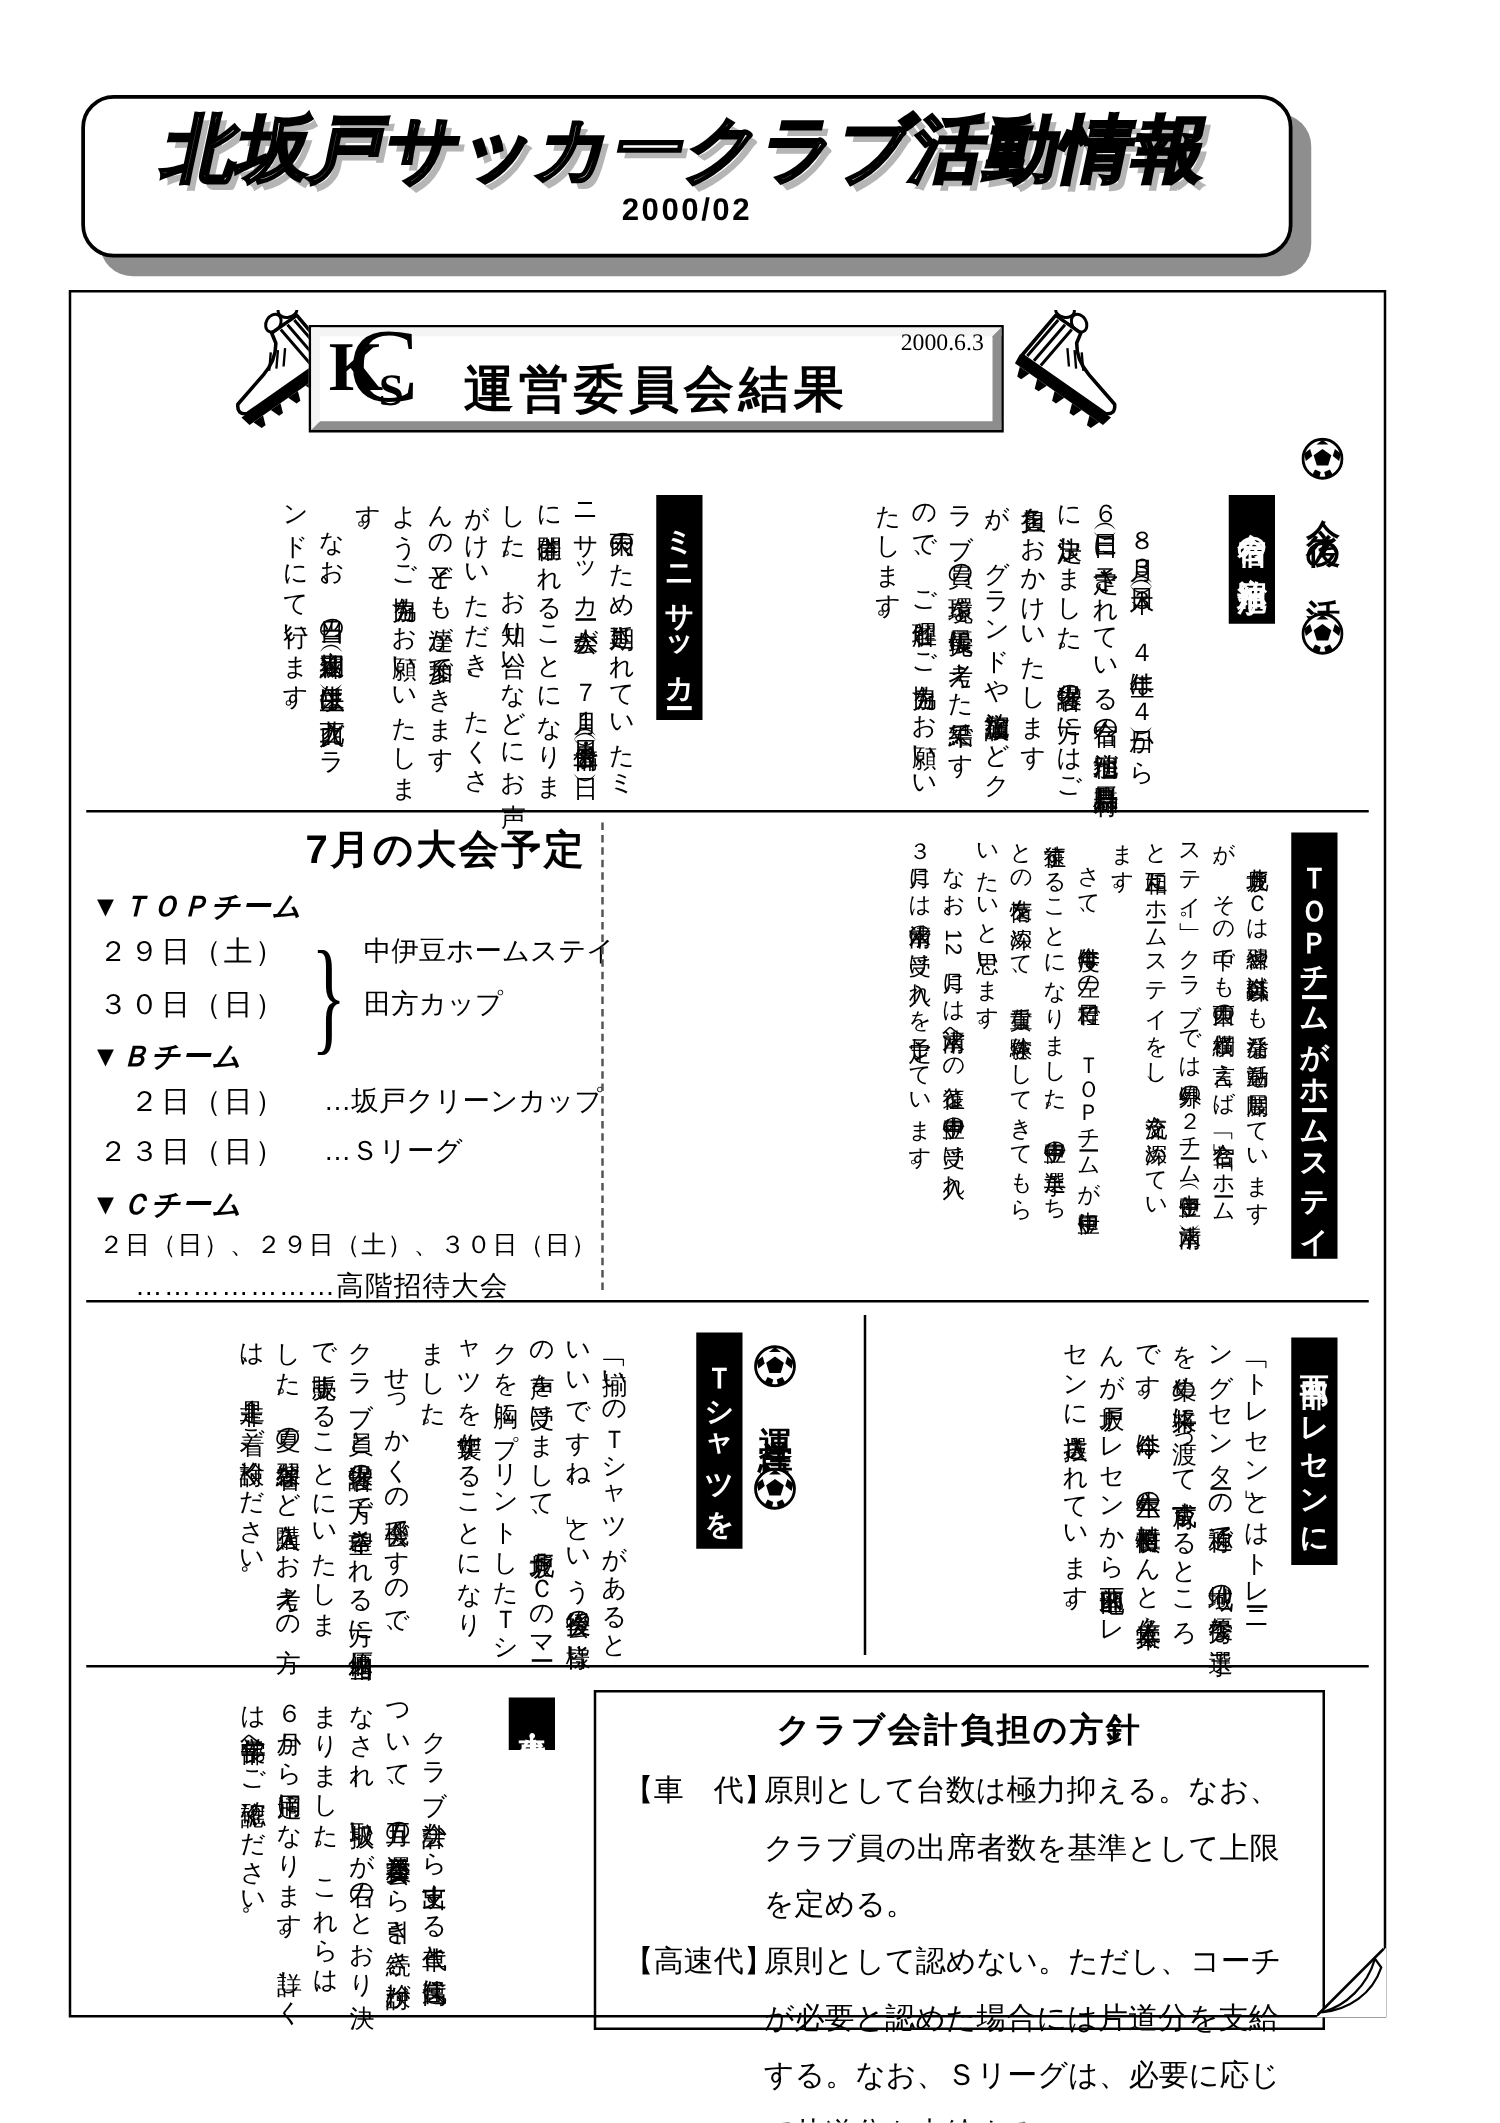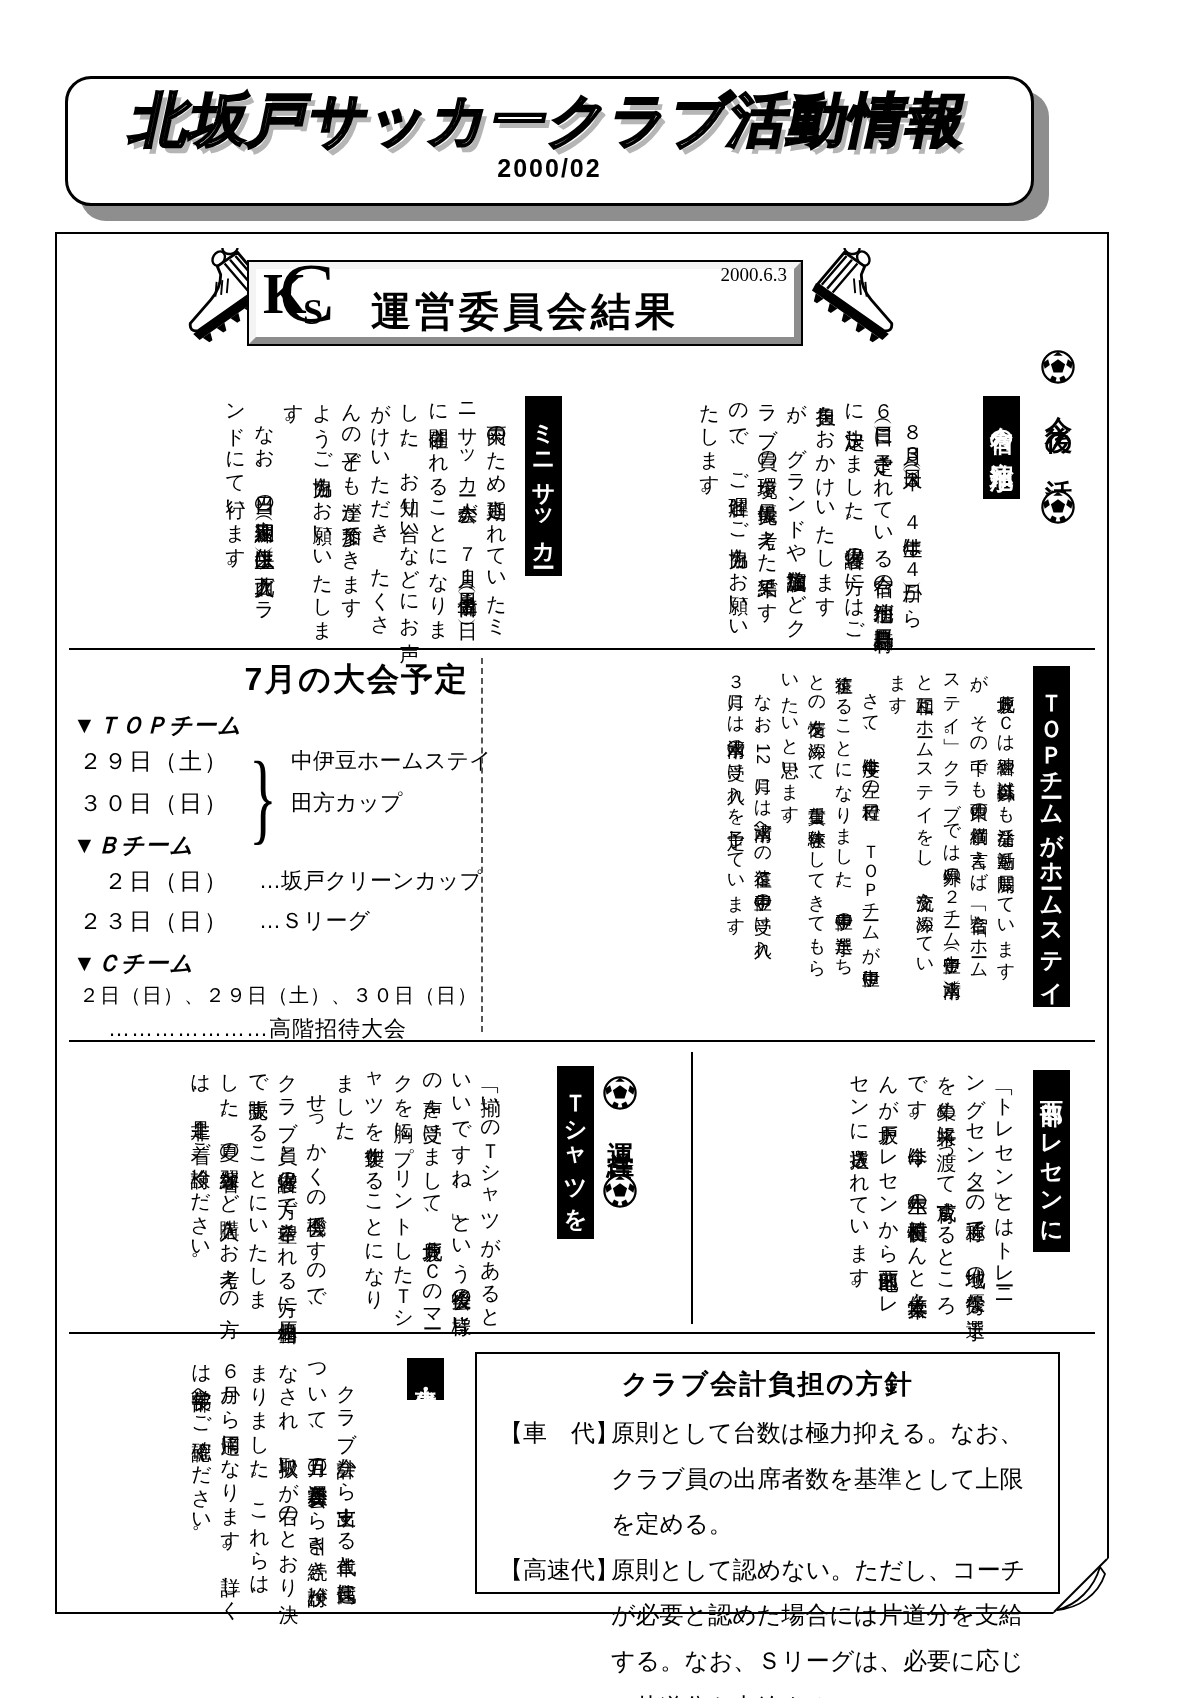--- a/index.html
+++ b/index.html
@@ -57,21 +57,21 @@
     font-size:32px;font-weight:900;letter-spacing:2px;}
   .s-group{position:absolute;left:4px;font-size:23px;font-weight:900;font-style:italic;letter-spacing:1px;}
   .s-date{position:absolute;left:10px;font-size:23px;letter-spacing:2px;}
   .s-event{position:absolute;left:222px;font-size:22px;white-space:nowrap;}
   .s-brace{position:absolute;left:180px;top:80px;font-size:58px;font-weight:400;
     transform:scaleY(1.75);transform-origin:top;font-family:"Liberation Serif",serif;}
   .s-cdates{position:absolute;left:10px;font-size:20px;letter-spacing:1px;white-space:nowrap;}
   .s-cevent{position:absolute;left:28px;font-size:22px;letter-spacing:1px;white-space:nowrap;margin-left:11px;}
 
   
-  .policy-box{position:absolute;left:418px;top:1118px;width:585px;height:242px;
+  .policy-box{position:absolute;left:418px;top:1118px;width:585px;height:272px;
     border:2px solid #000;box-sizing:border-box;padding:12px 22px;}
   .policy-title{text-align:center;font-size:27px;font-weight:900;letter-spacing:2px;margin-bottom:8px;}
   .policy-item{display:flex;font-size:24px;line-height:1.9;}
   .policy-term{width:112px;flex:none;white-space:nowrap;}
   .policy-desc{flex:1;}
 
   .icon-ball{width:34px;height:34px;}
   .cleat{position:absolute;width:124px;height:104px;}
   .fold{position:absolute;right:-2px;bottom:-2px;}
 </style>

